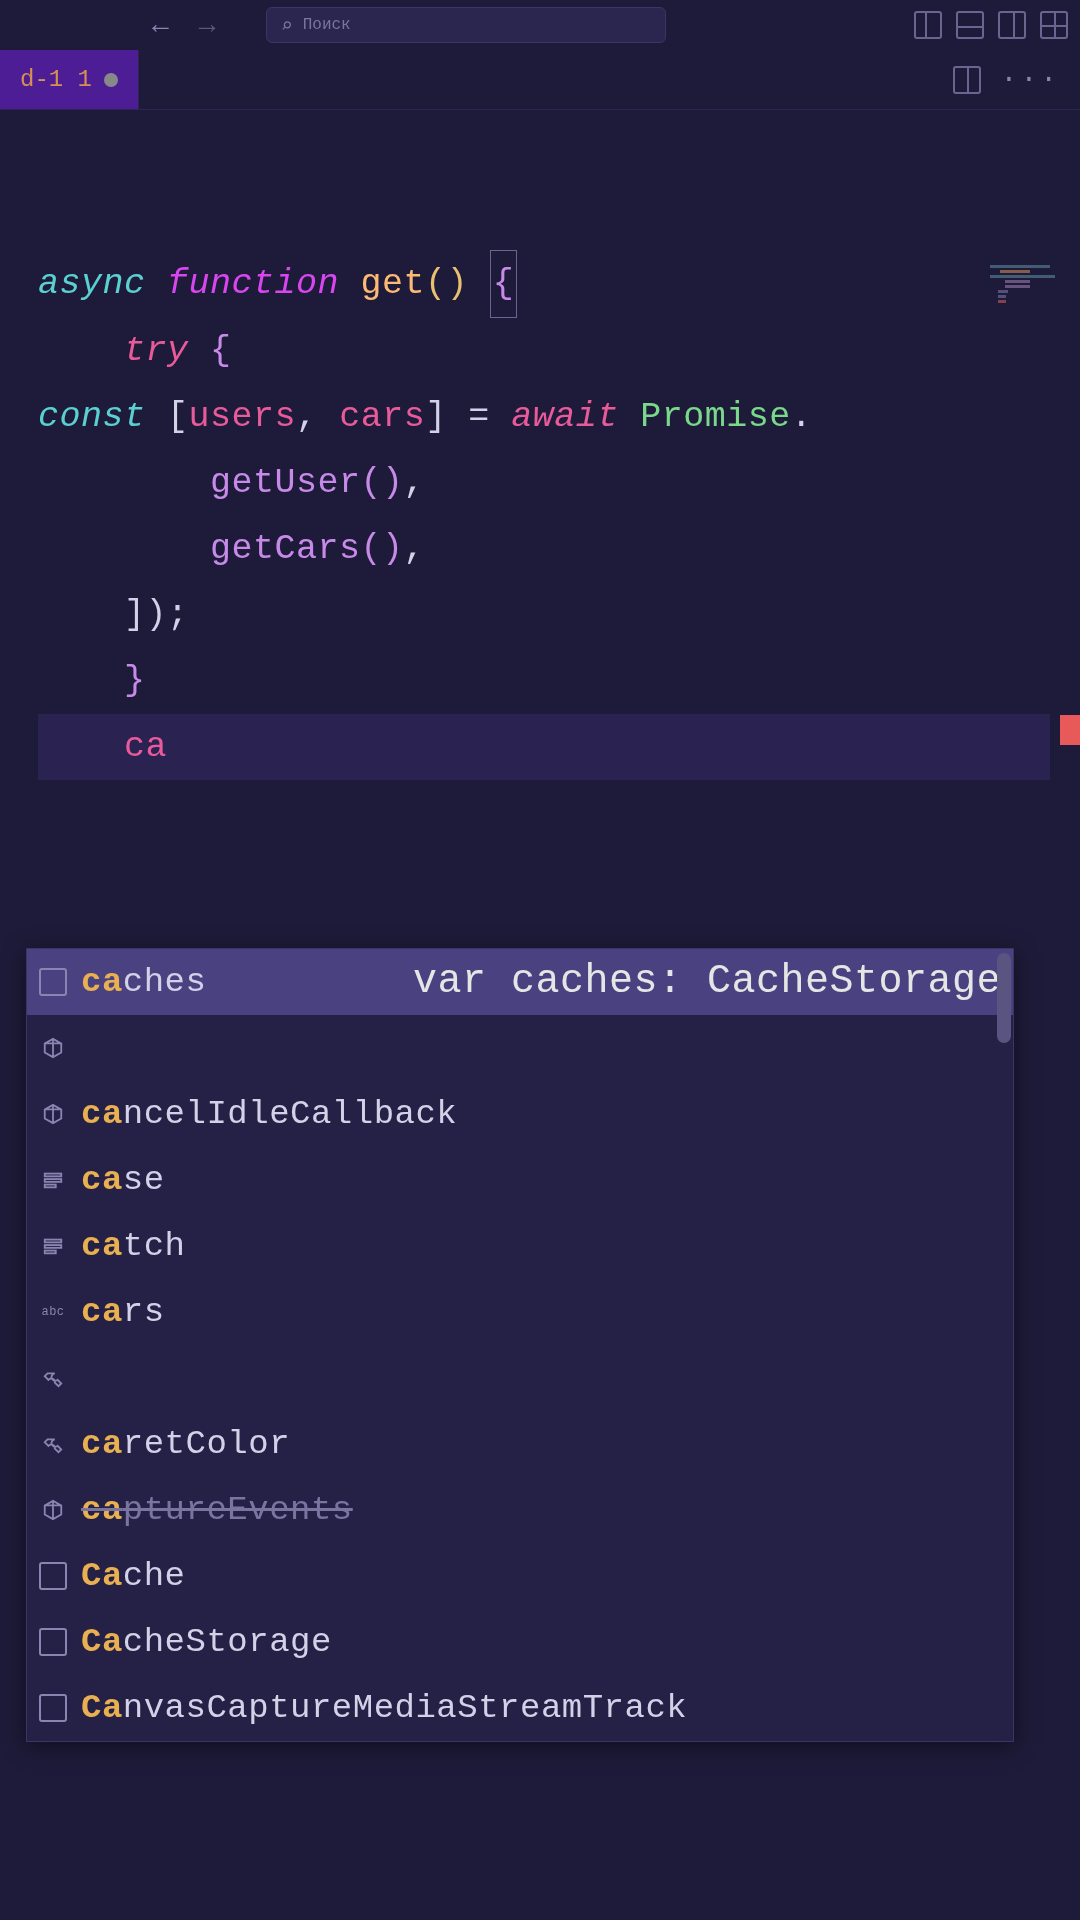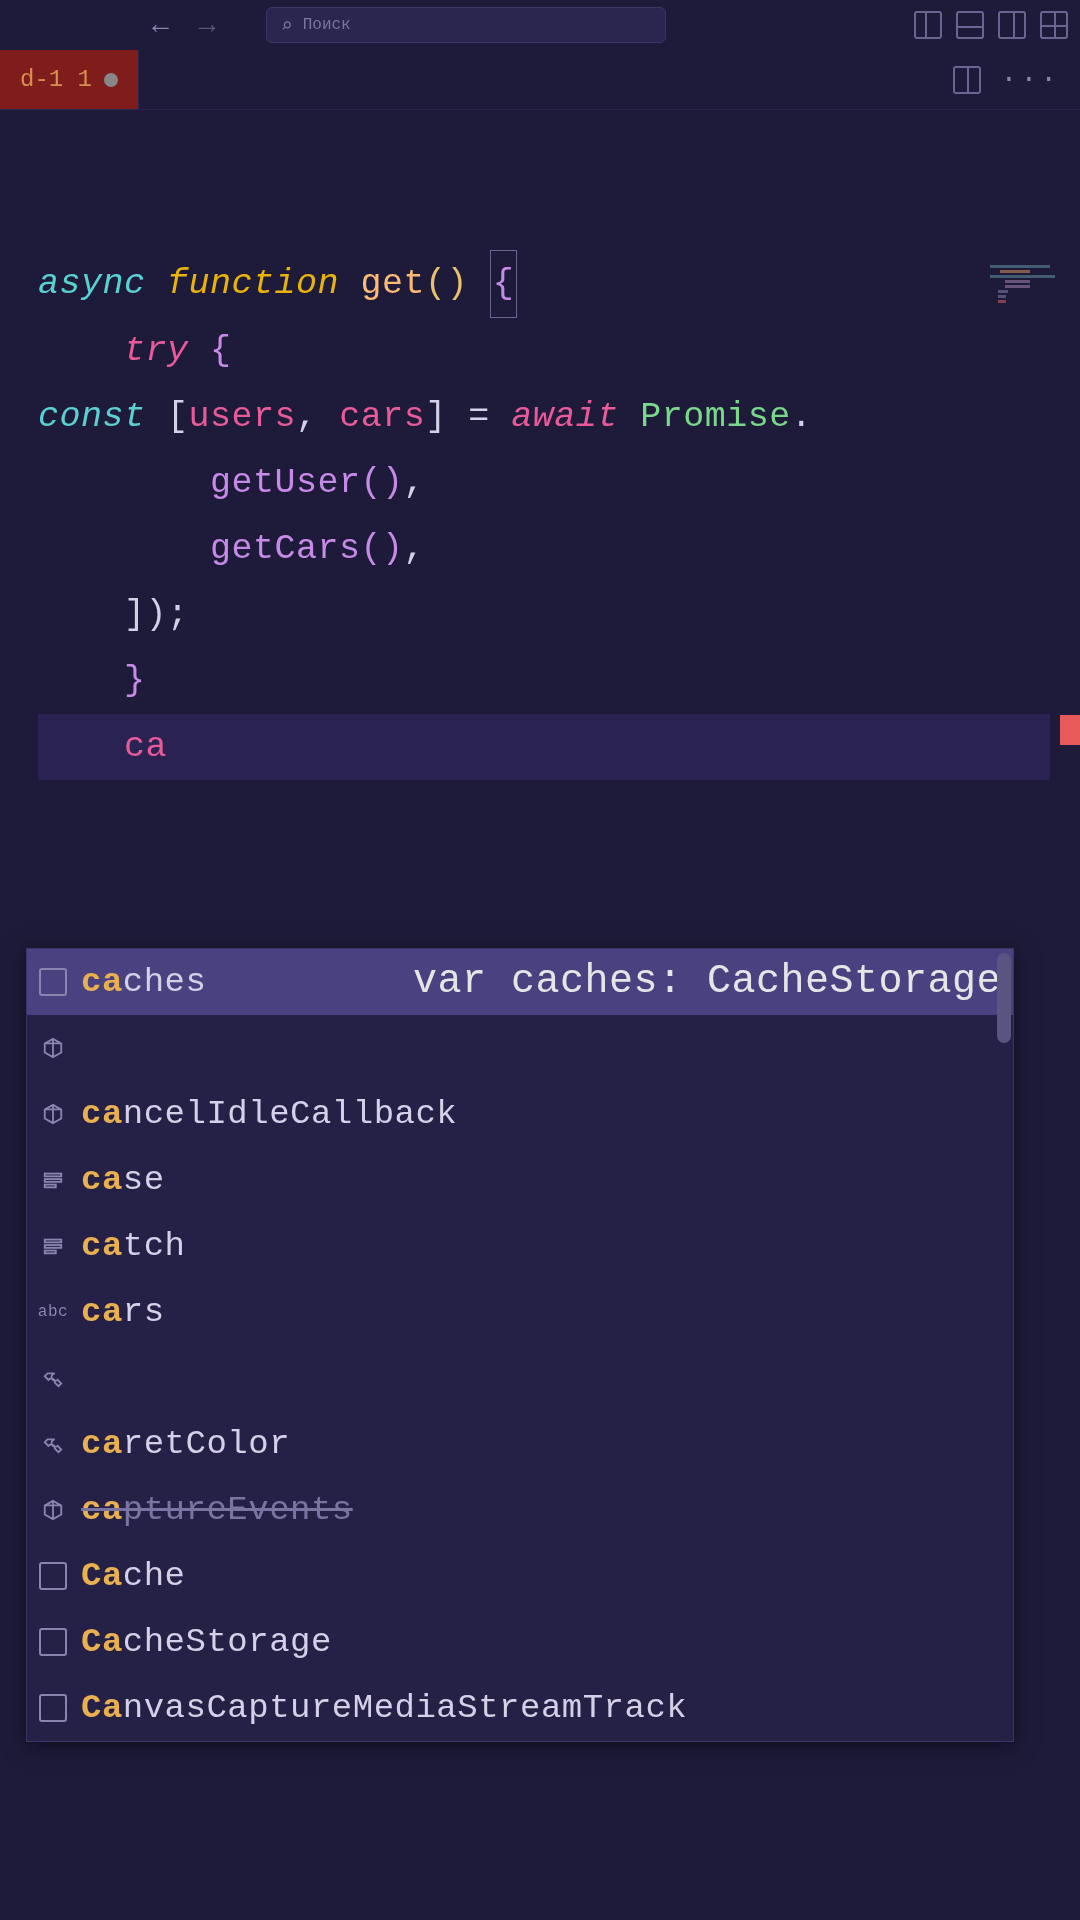--- a/index.html
+++ b/index.html
@@ -108,21 +108,21 @@
     display: flex;
     align-items: center;
     border-bottom: 1px solid #2a2650;
   }
   .tab {
     height: 100%;
     display: flex;
     align-items: center;
     padding: 16px 20px;
     gap: 12px;
-    background: #7f1d1d;
+    background: #4c1d95;
     border-right: 1px solid #2a2650;
   }
   .tab-name {
     color: #d89050;
     font-size: 24px;
   }
   .tab-dirty {
     width: 14px;
     height: 14px;
     background: #888;
@@ -160,21 +160,21 @@
     position: relative;
     padding: 140px 0 0 38px;
     font-size: 35px;
     line-height: 66px;
     letter-spacing: 0.5px;
   }
   .line { white-space: pre; }
   
   
   .kw-async { color: #5ad0d0; font-style: italic; }
-  .kw-function { color: #eab308; font-style: italic; }
+  .kw-function { color: #d946ef; font-style: italic; }
   .kw-try { color: #e85a9a; font-style: italic; }
   .kw-const { color: #5ad0d0; font-style: italic; }
   .kw-await { color: #e85a9a; font-style: italic; }
   .fn-name { color: #fdba74; }
   .fn-call { color: #c88ae8; }
   .class-name { color: #7ad88a; }
   .var-name { color: #e85a9a; }
   .punct { color: #d4d0e8; }
   .bracket1 { color: #e8c070; }
   .bracket2 { color: #c88ae8; }
@@ -242,21 +242,21 @@
     height: 28px;
     display: flex;
     align-items: center;
     justify-content: center;
     font-size: 22px;
     color: #8a84b0;
   }
   .ac-icon.namespace { border: 2px solid #8a84b0; border-radius: 3px; font-size: 14px; }
   .ac-icon.cube { }
   .ac-icon.keyword { }
-  .ac-icon.abc { font-size: 16px; }
+  .ac-icon.abc { font-size: 12px; }
   .ac-icon.wrench { }
   .ac-label { color: #d4d0e8; }
   .ac-label .match { color: #e8b050; font-weight: bold; }
   .ac-label.deprecated { text-decoration: line-through; color: #7a74a0; }
   .ac-detail {
     margin-left: auto;
     color: #e5e5e5;
     font-size: 40px;
   }
   .ac-scrollbar {

